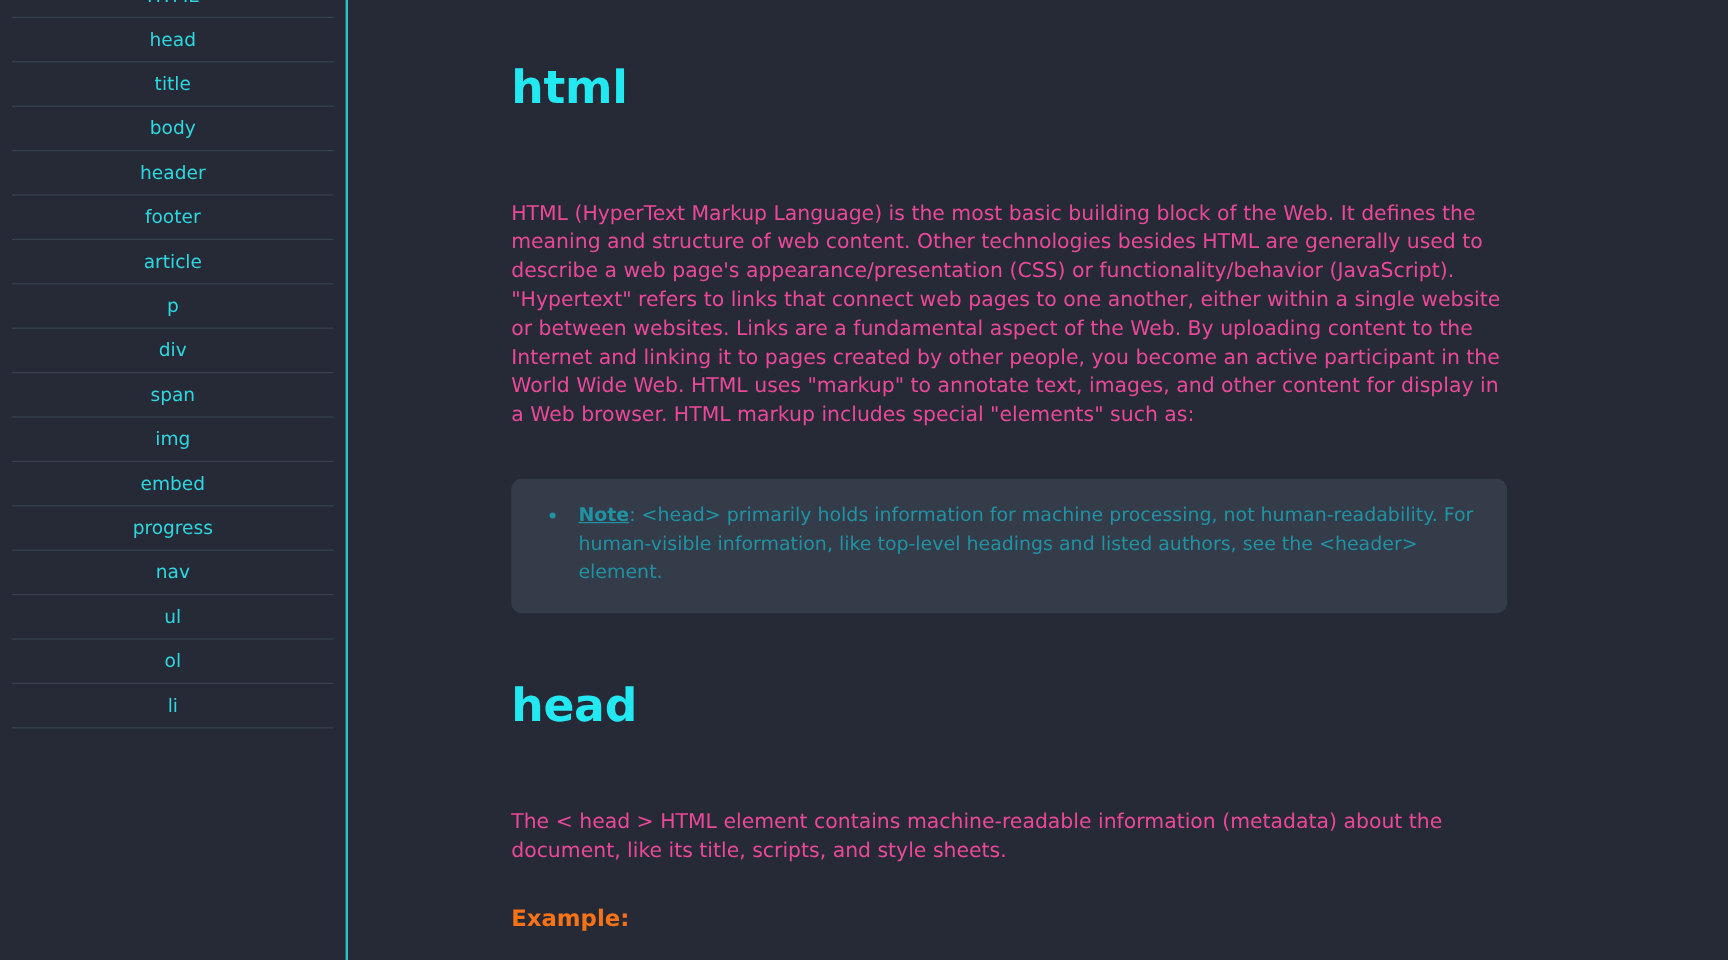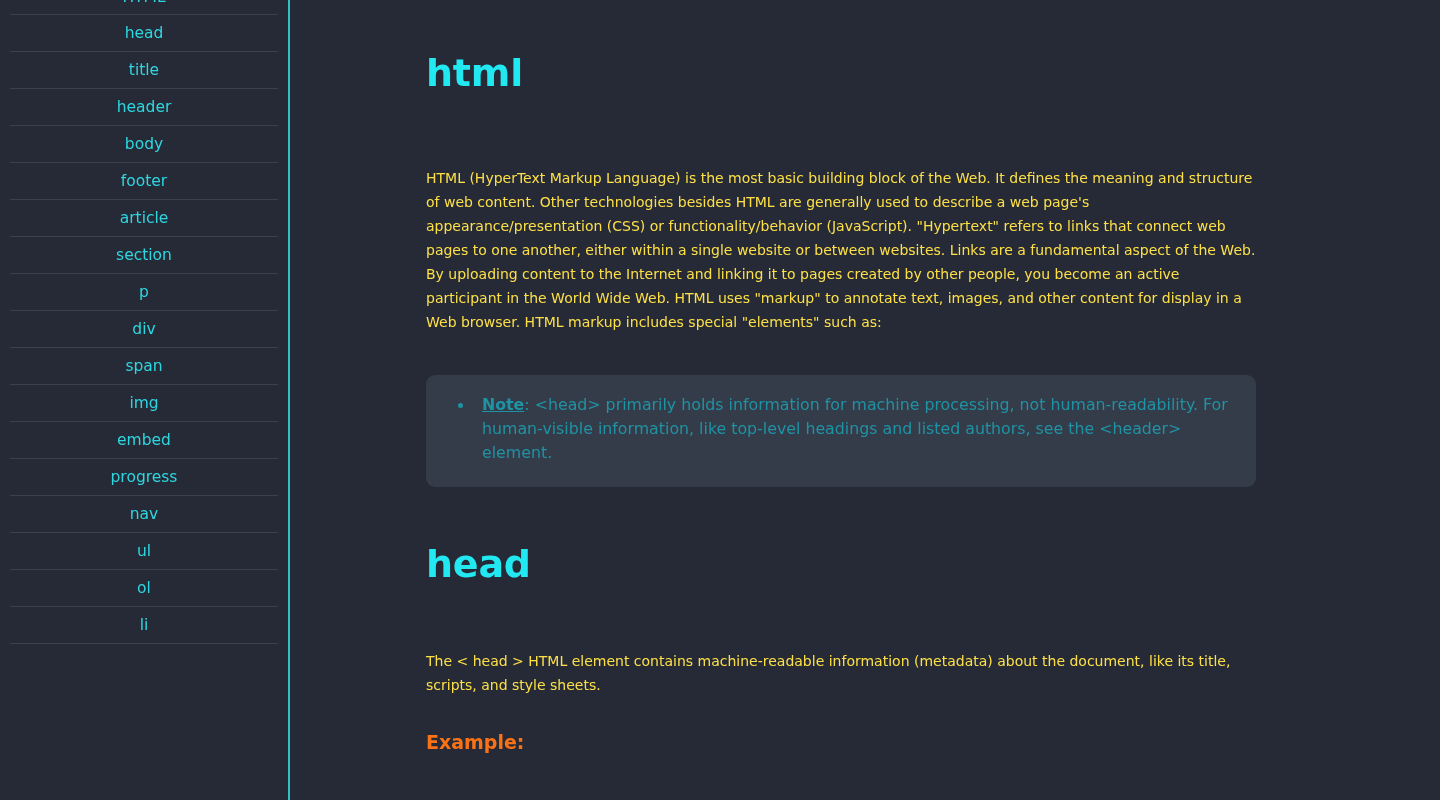--- a/index.html
+++ b/index.html
@@ -73,22 +73,22 @@
     color: #22e8f2;
     font-size: 38px;
     font-weight: bold;
     margin: 0 0 0 0;
     letter-spacing: -0.2px;
     line-height: 1.15;
   }
   .section-gap { height: 70px; }
 
   p.body-text {
-    color: #fde047;
-    font-size: 14px;
+    color: #ec4899;
+    font-size: 17px;
     line-height: 24px;
     margin: 0;
   }
 
   .note-box {
     margin-top: 41px;
     background: #343b49;
     border-radius: 9px;
     padding: 18px 26px 22px 26px;
     width: 830px;
@@ -135,25 +135,24 @@
 </head>
 <body>
 
 <div class="app">
 
   <nav class="sidebar">
     <ul class="sidebar-list" id="sidebar-list">
         <li class="sidebar-item">HTML</li>
         <li class="sidebar-item">head</li>
         <li class="sidebar-item">title</li>
+        <li class="sidebar-item">body</li>
         <li class="sidebar-item">header</li>
-        <li class="sidebar-item">body</li>
         <li class="sidebar-item">footer</li>
         <li class="sidebar-item">article</li>
-        <li class="sidebar-item">section</li>
         <li class="sidebar-item">p</li>
         <li class="sidebar-item">div</li>
         <li class="sidebar-item">span</li>
         <li class="sidebar-item">img</li>
         <li class="sidebar-item">embed</li>
         <li class="sidebar-item">progress</li>
         <li class="sidebar-item">nav</li>
         <li class="sidebar-item">ul</li>
         <li class="sidebar-item">ol</li>
         <li class="sidebar-item">li</li>

